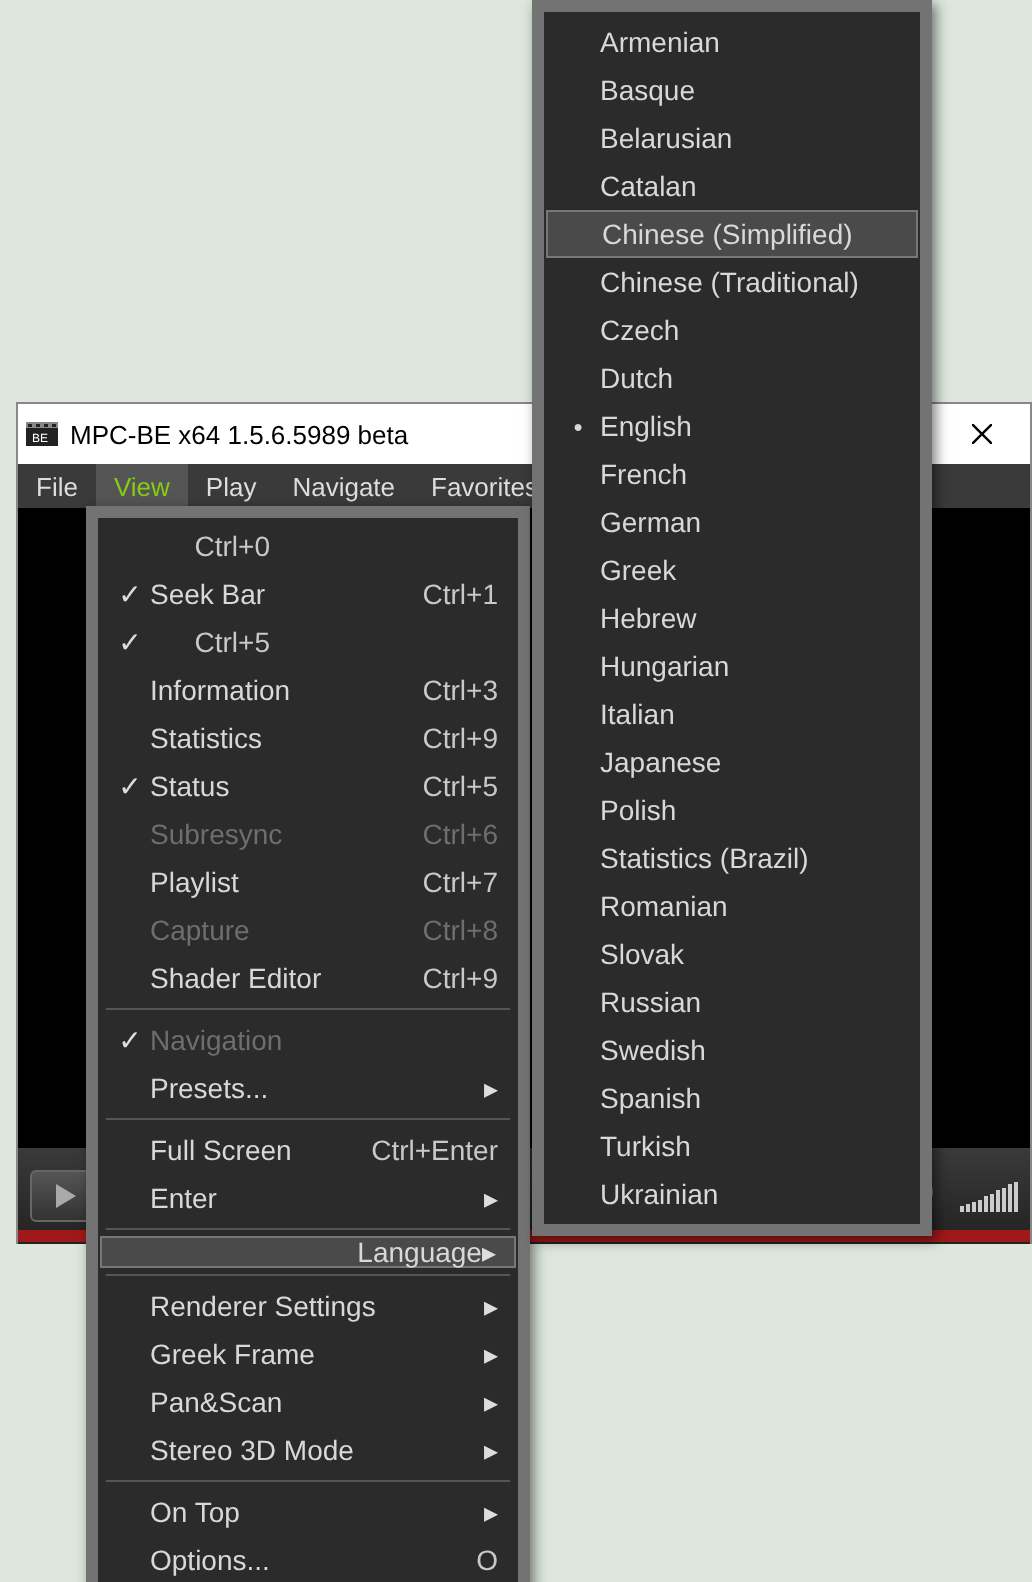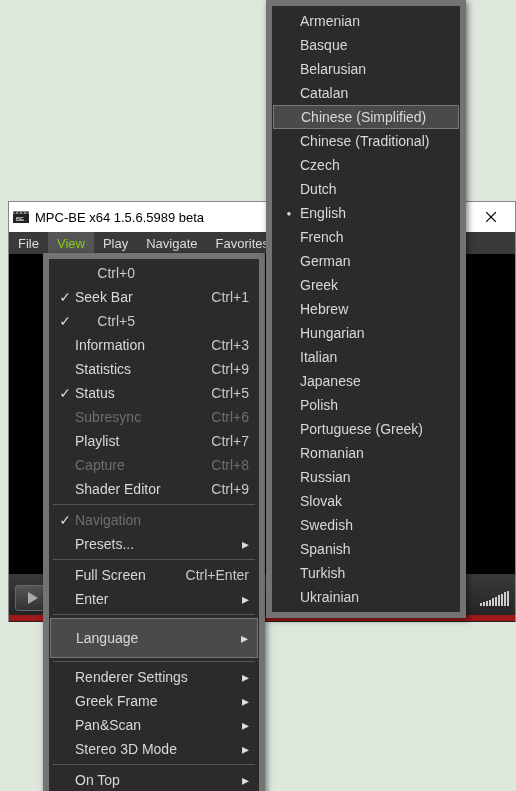--- a/index.html
+++ b/index.html
@@ -121,23 +121,24 @@
   text-align: center;
   color: #ddd;
 }
 .menu-row .label { flex: 1; }
 .menu-row .shortcut { color: #c8c8c8; min-width: 60px; text-align: right; }
 .menu-row.disabled { color: #6e6e6e; }
 .menu-row.disabled .shortcut { color: #6e6e6e; }
 .menu-row.highlight {
   background: #4a4a4a;
   border: 1px solid #777;
-  height: 40px;
+  height: 16px;
   margin: 0 1px;
   padding: 0 9px 0 5px;
+  text-align: right;
 }
 .menu-row .arrow {
   margin-left: auto;
   color: #ddd;
 }
 .menu-sep {
   height: 1px;
   background: #555;
   margin: 3px 4px;
 }
@@ -408,36 +409,36 @@
     <div class="lang-row">
       <span class="bullet" style="font-size: 8px;"></span>
       <span>Japanese</span>
     </div>
     <div class="lang-row">
       <span class="bullet" style="font-size: 8px;"></span>
       <span>Polish</span>
     </div>
     <div class="lang-row">
       <span class="bullet" style="font-size: 8px;"></span>
-      <span>Portuguese (Greek)</span>
+      <span>Statistics (Brazil)</span>
     </div>
     <div class="lang-row">
       <span class="bullet" style="font-size: 8px;"></span>
       <span>Romanian</span>
     </div>
     <div class="lang-row">
       <span class="bullet" style="font-size: 8px;"></span>
+      <span>Slovak</span>
+    </div>
+    <div class="lang-row">
+      <span class="bullet" style="font-size: 8px;"></span>
       <span>Russian</span>
     </div>
     <div class="lang-row">
       <span class="bullet" style="font-size: 8px;"></span>
-      <span>Slovak</span>
-    </div>
-    <div class="lang-row">
-      <span class="bullet" style="font-size: 8px;"></span>
       <span>Swedish</span>
     </div>
     <div class="lang-row">
       <span class="bullet" style="font-size: 8px;"></span>
       <span>Spanish</span>
     </div>
     <div class="lang-row">
       <span class="bullet" style="font-size: 8px;"></span>
       <span>Turkish</span>
     </div>

